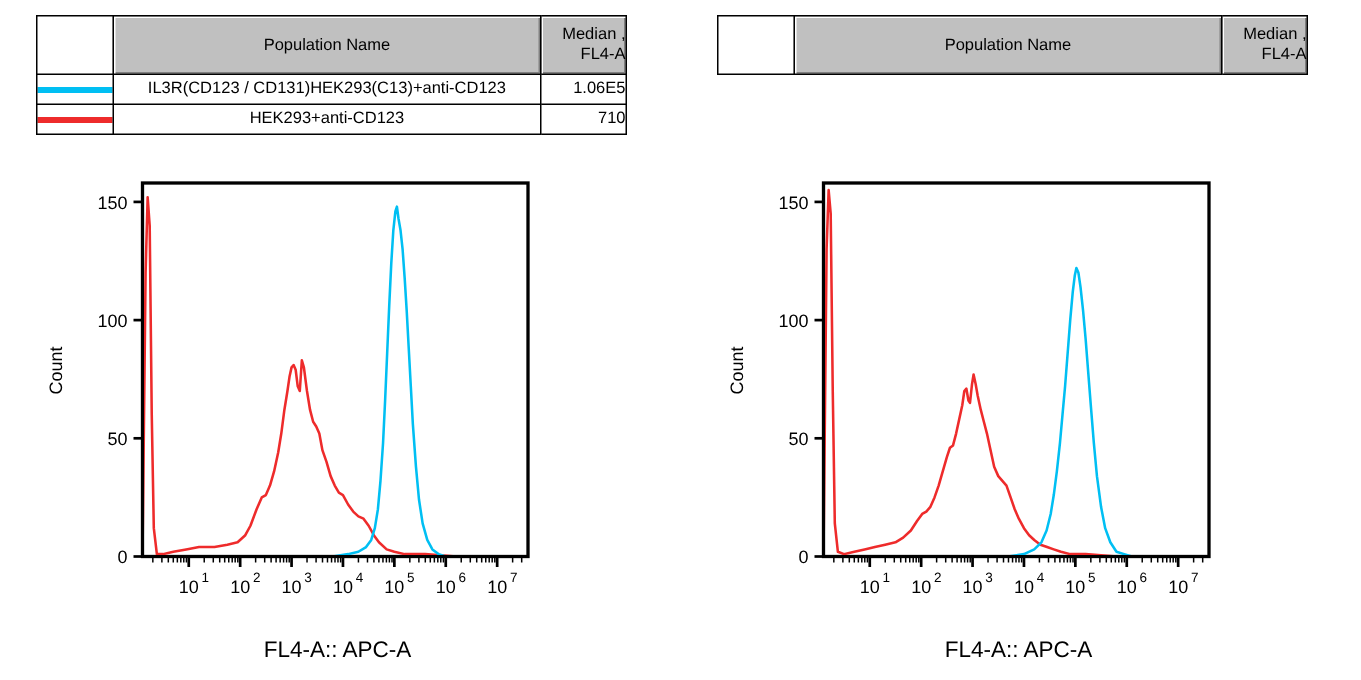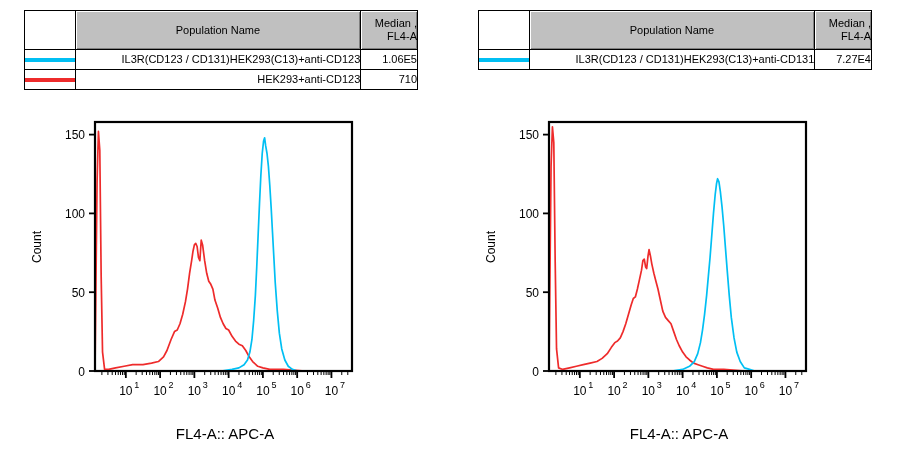--- a/index.html
+++ b/index.html
@@ -51,21 +51,21 @@
     box-shadow: inset 1px 1px 0 #ffffff, inset -1px -1px 0 #808080;
   }
   .hdr-blank { background: #ffffff; box-shadow: none; }
   .hdr-median {
     text-align: right;
     padding-left: 4px;
   }
   .hdr-median .l1, .hdr-median .l2 { display: block; }
 
   .row-cell { height: 19px; }
-  .cell-name { text-align: right; padding-left: 4px; white-space: nowrap; }
+  .cell-name { text-align: center; padding-left: 4px; white-space: nowrap; }
   .cell-median { text-align: right; padding-right: 4px; margin-top: 12px; }
   .cell-swatch { padding: 0 4px; }
   .swatch-line {
     width: 100%;
     height: 4px;
     display: block;
   }
 
   
   .plot-area {
@@ -238,27 +238,20 @@
     </colgroup>
     <tbody>
         <tr>
       <th class="hdr hdr-blank"></th>
       <th class="hdr">Population Name</th>
       <th class="hdr hdr-median">
         <span class="l1">Median ,</span>
         <span class="l2">FL4-A</span>
       </th>
     </tr>
-    <tr>
-      <td class="row-cell cell-swatch">
-        <span class="swatch-line" id="swatch-r0" style="background: rgb(0, 191, 243);"></span>
-      </td>
-      <td class="row-cell cell-name">IL3R(CD123 / CD131)HEK293(C13)+anti-CD131</td>
-      <td class="row-cell cell-median">7.27E4</td>
-    </tr>
   </tbody>
     </table>
 
   <div class="plot-area">
     <div class="ylabel" style="left:-8px; top:240px; width:90px; text-align:center;">Count</div>
     <svg id="svg-right" width="340" height="310" style="position:absolute; left:20px; top:118px;">
         <rect x="75" y="4" width="257" height="249" fill="#ffffff" stroke="#000000" stroke-width="2.2"></rect>
         <line x1="69" y1="253" x2="75" y2="253" stroke="#000000" stroke-width="1.8"></line>
         <text x="65" y="257.5" text-anchor="end" font-family="&quot;Liberation Sans&quot;, sans-serif" font-size="12" fill="#000000">0</text>
         <line x1="69" y1="174.20253164556962" x2="75" y2="174.20253164556962" stroke="#000000" stroke-width="1.8"></line>

